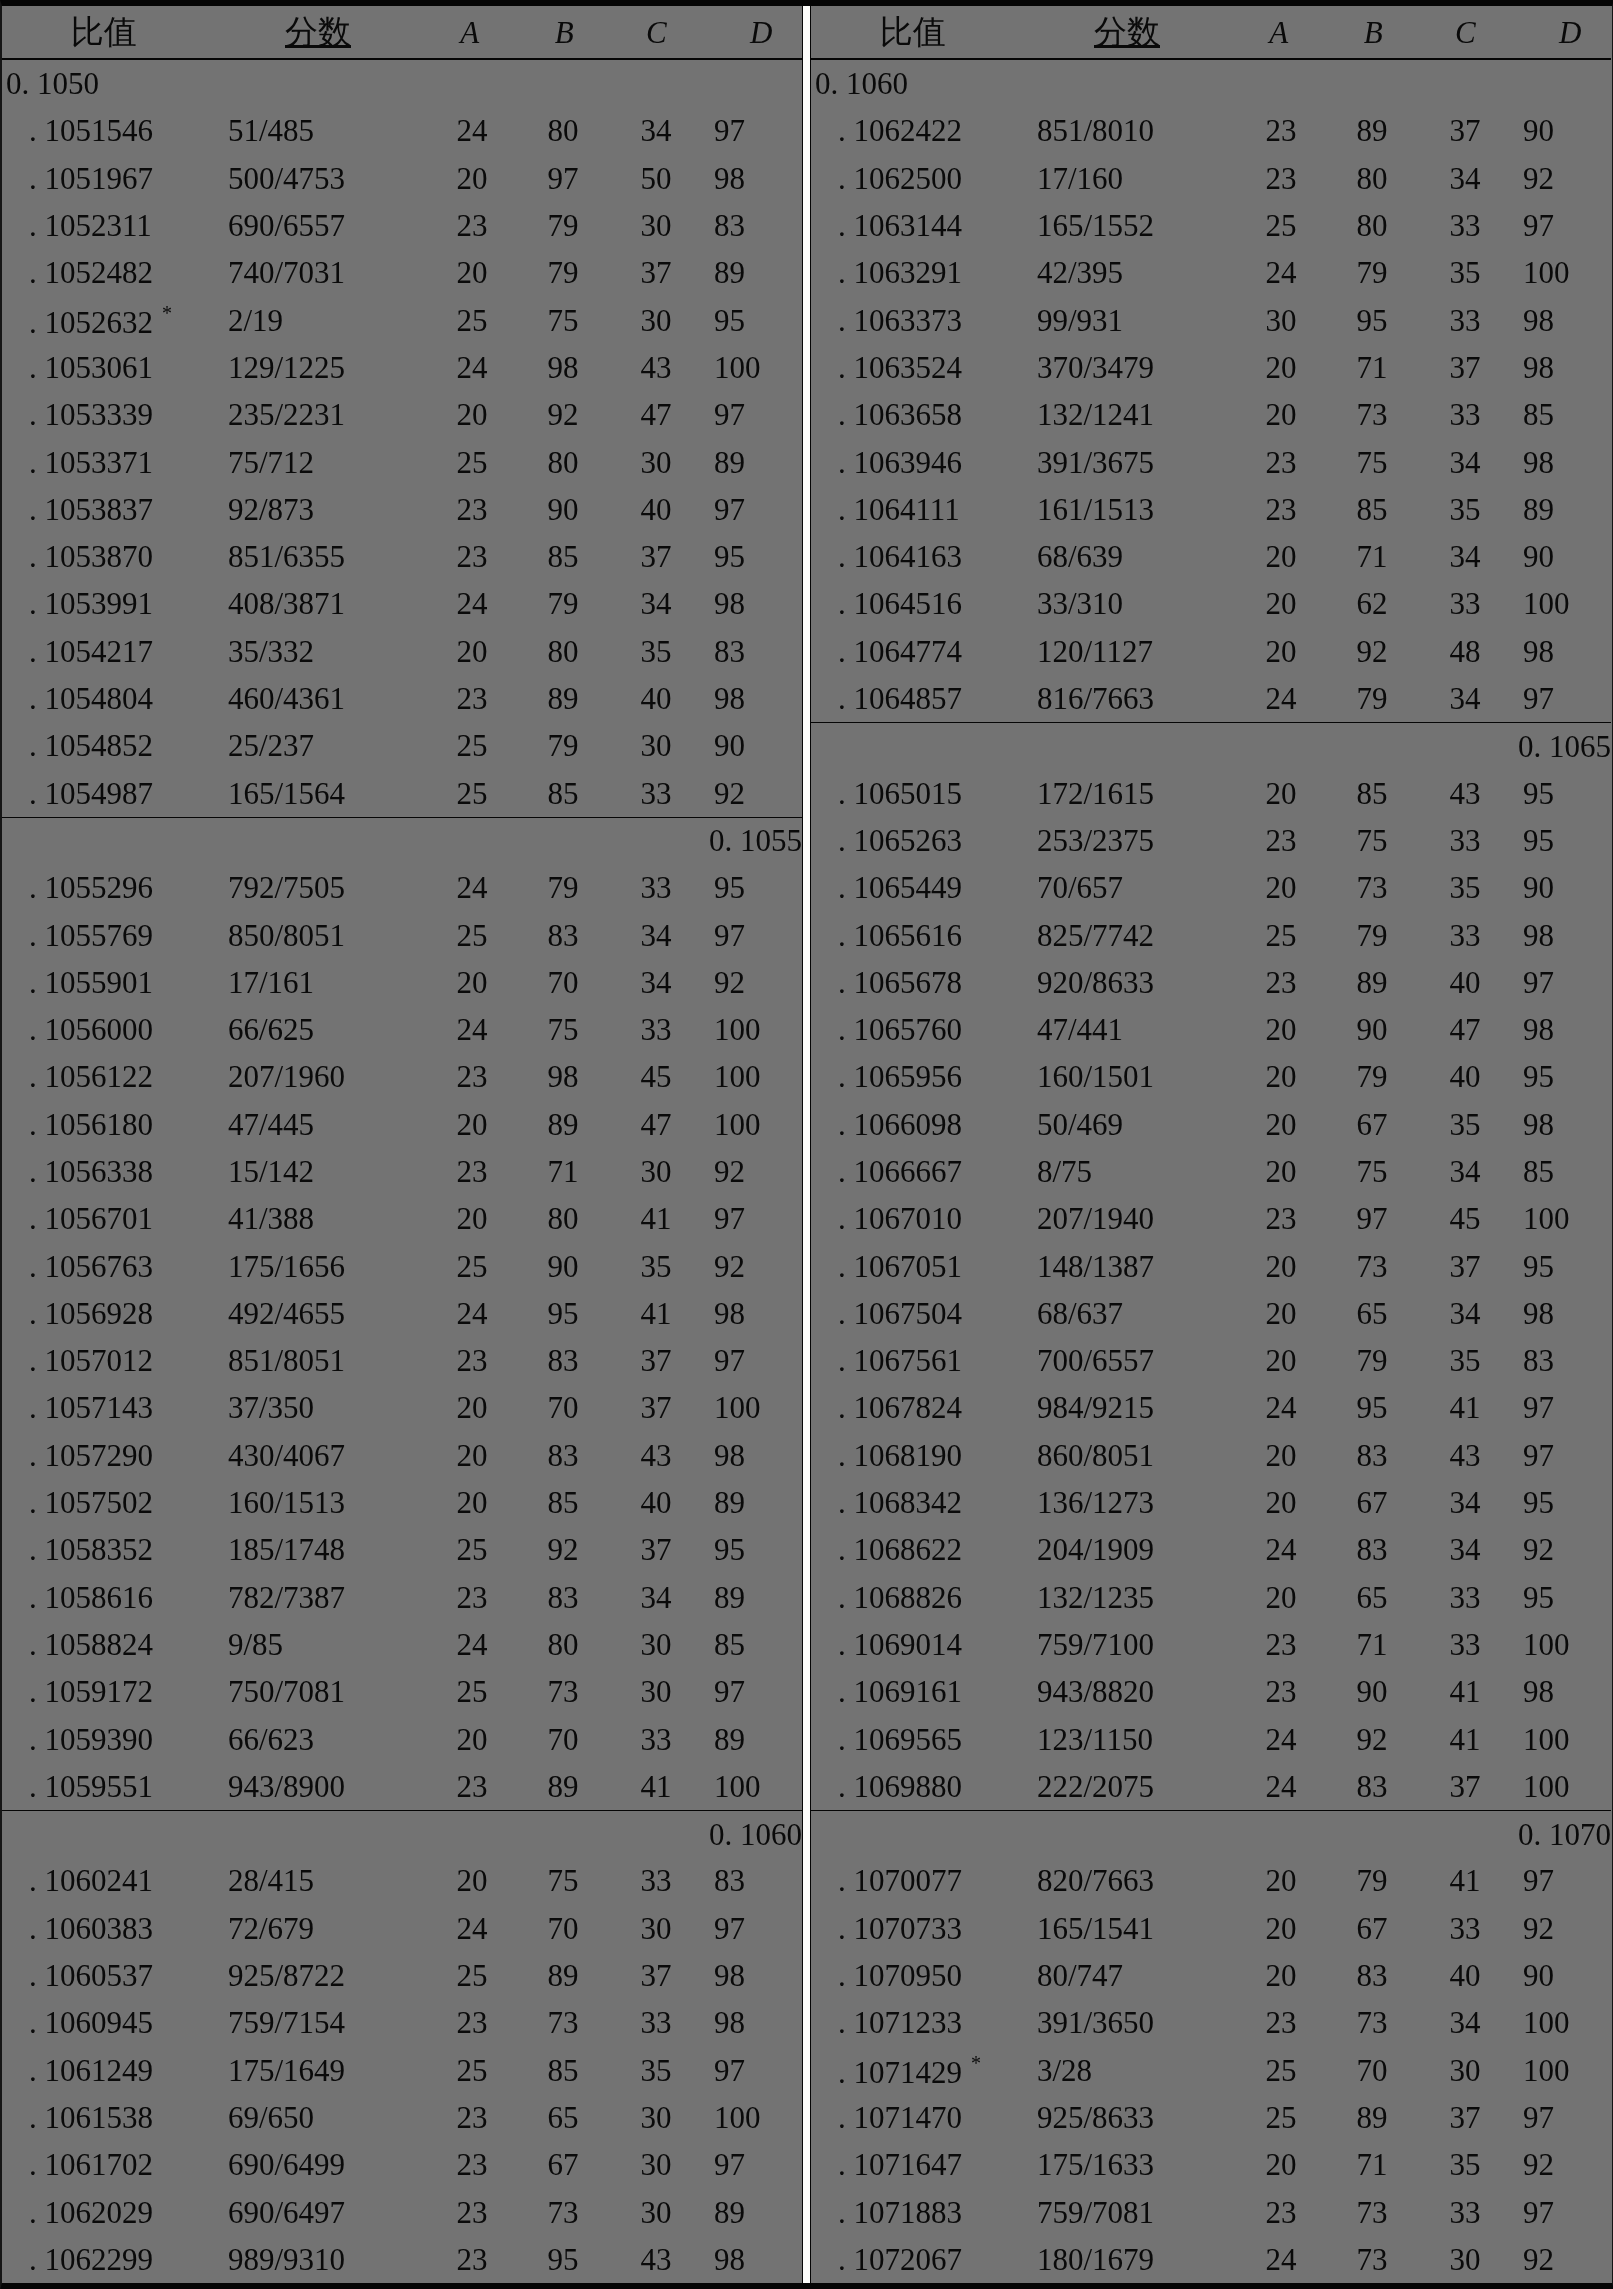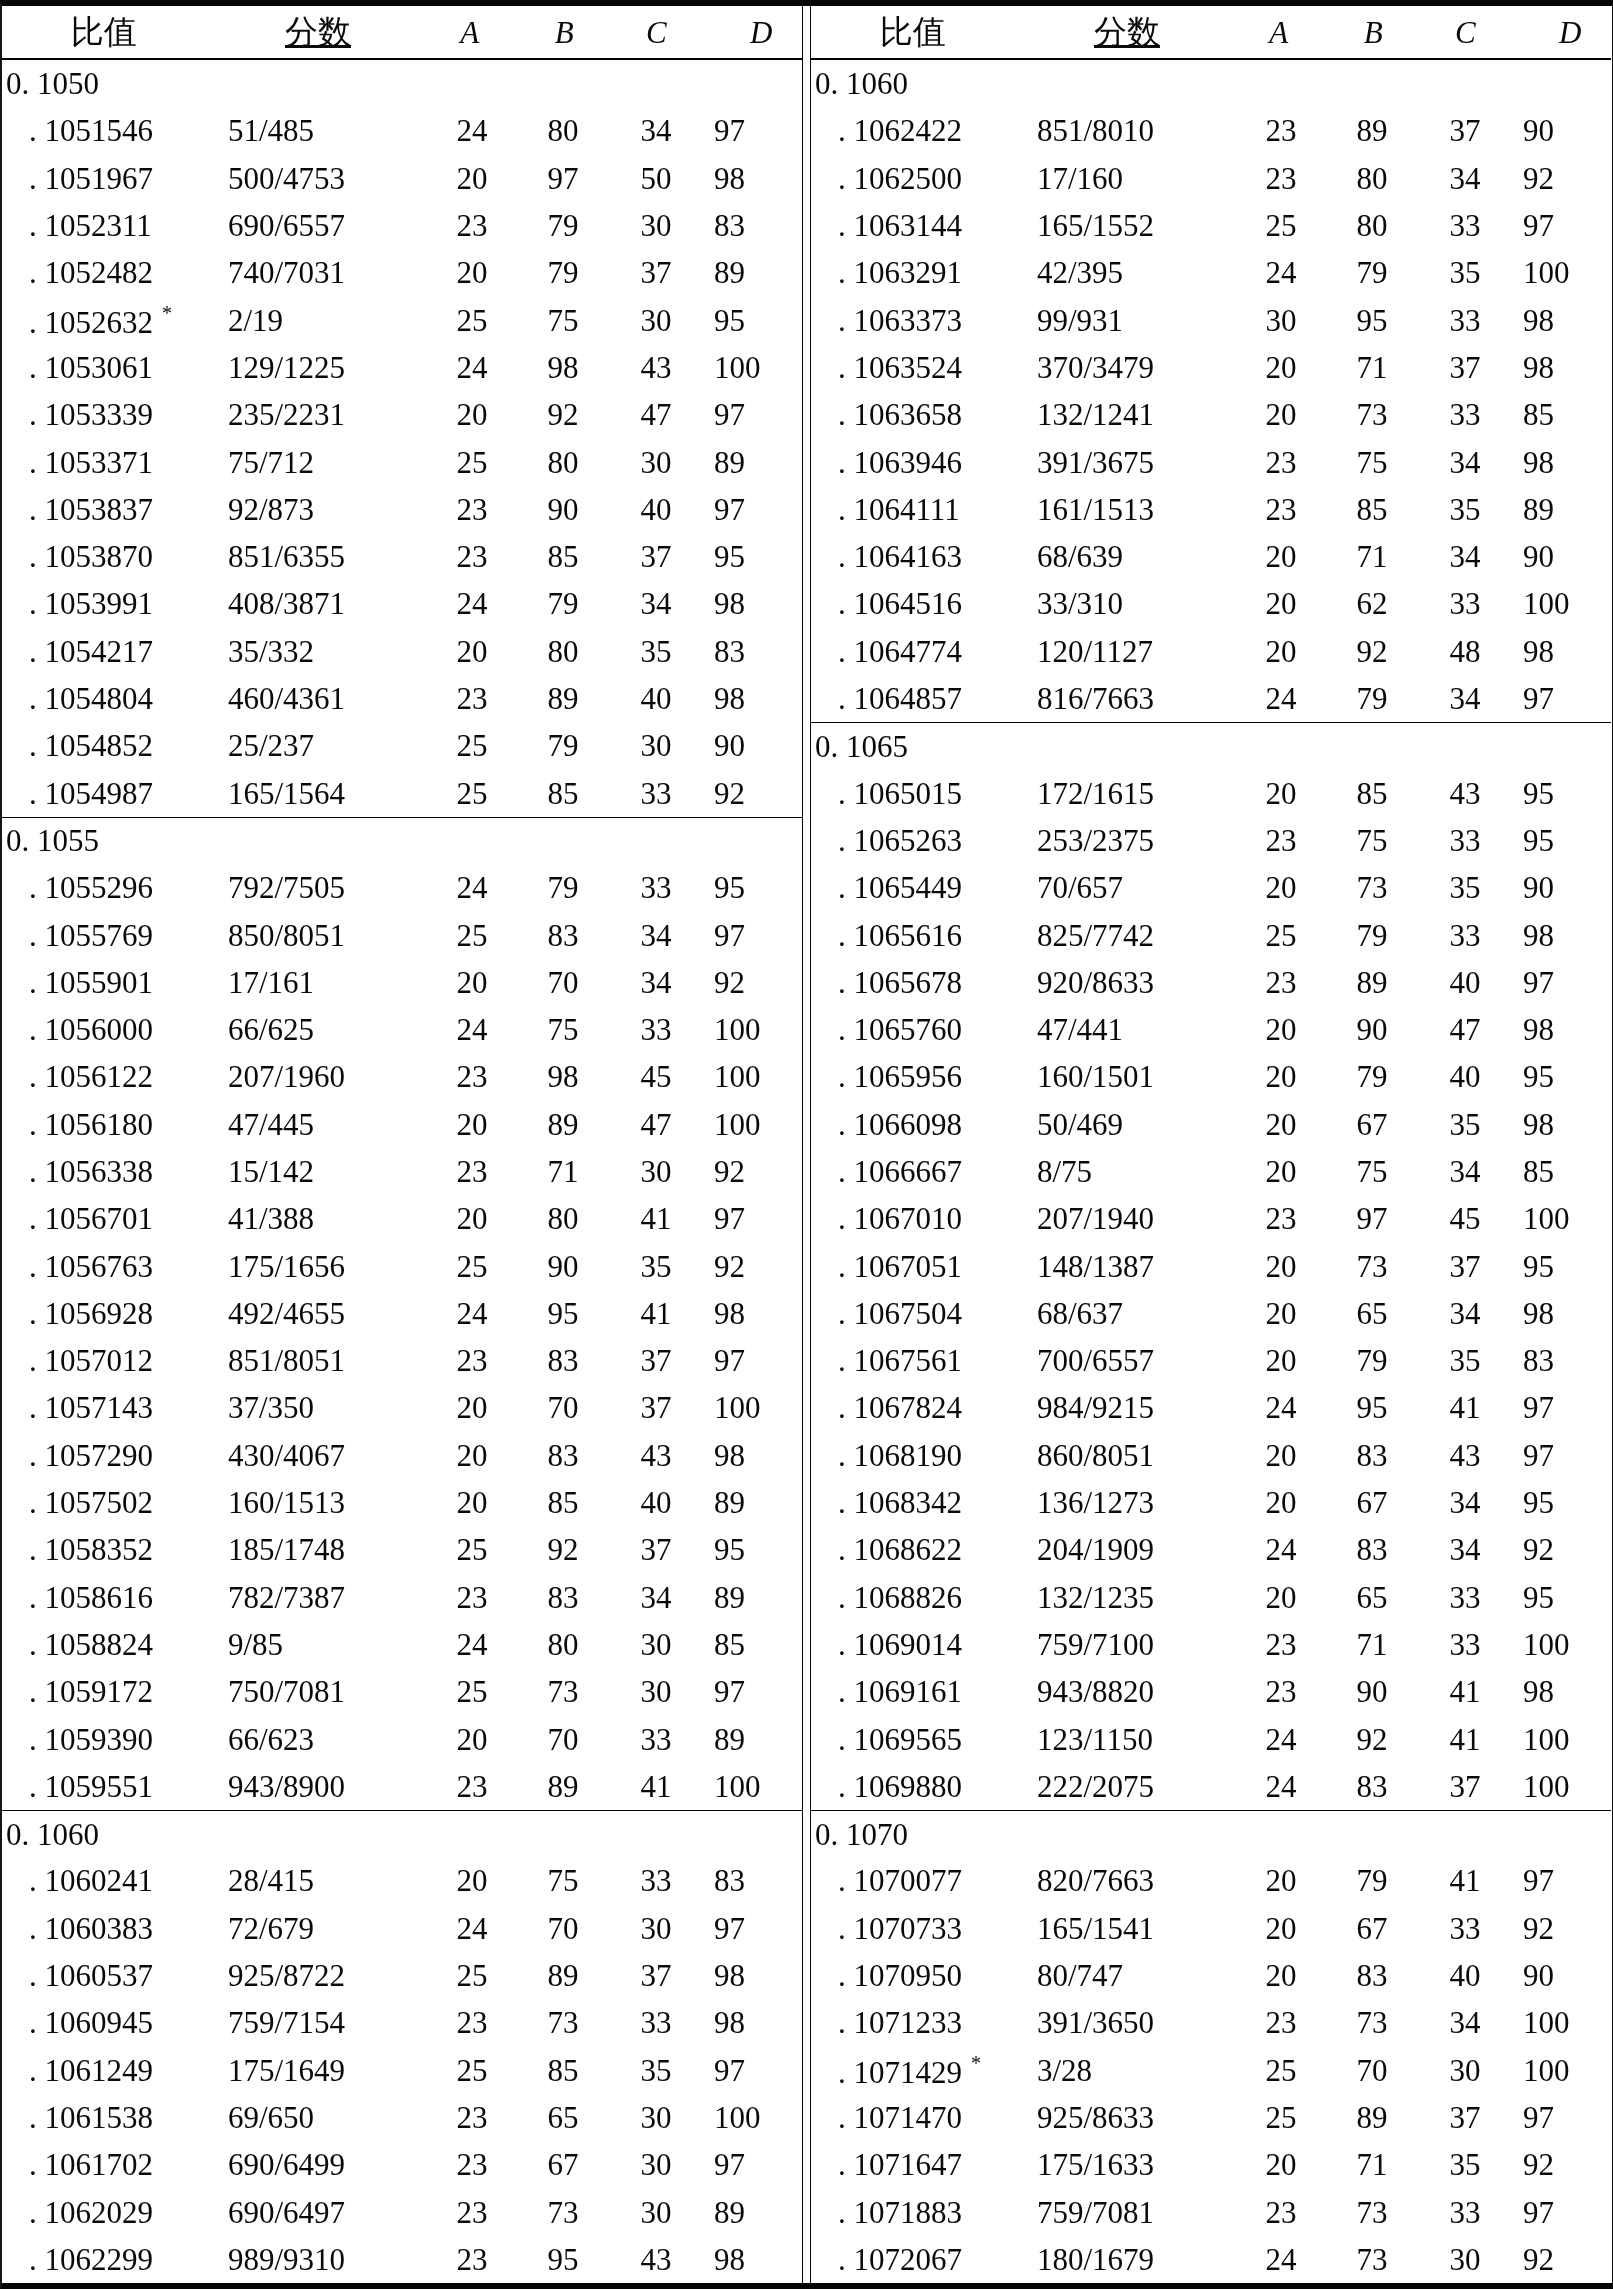--- a/index.html
+++ b/index.html
@@ -1,20 +1,20 @@
 <!DOCTYPE html>
 <html style="font-size:14.5px"><head>
 <meta charset="utf-8">
 <style>
   html,body{margin:0;padding:0;background:#e8e8e8;}
   .page{
     position:relative;
     width:1614px;height:2290px;
     box-sizing:border-box;
-    background:#ffffff;
+    background:#737373;
     border-top:6.3px solid #050505;
     border-bottom:7.2px solid #050505;
     border-left:2.7px solid #151515;
     border-right:2.7px solid #151515;
     display:flex;
     overflow:hidden;
     font-family:"Liberation Serif","DejaVu Serif",serif;
     color:#0a0a0a;
     font-size:31px;
     line-height:1;
@@ -47,21 +47,21 @@
   .tbody{flex:1 1 auto;display:grid;grid-auto-rows:1fr;}
   .row{box-sizing:border-box;}
   .row .c-ratio{padding-left:27px;white-space:pre;}
   .row .c-frac{white-space:pre;}
   .row .c-a{padding-left:3.6px;}
   .row .c-b{padding-left:5.4px;}
   .row .c-c{padding-left:3.6px;}
   .row .c-d{padding-left:0;}
   .row.section{display:flex;align-items:center;}
   .row.section .sec{padding-left:4px;white-space:pre;}
-  .row.section.ruled{border-top:1.8px solid #060606;}
+  .row.section.ruled{border-top:1.8px solid #060606;justify-content:flex-end;}
   sup.star{
     font-size:20px;
     vertical-align:12.7px;
     margin-left:9px;
   }
 </style>
 </head>
 <body>
 
 <div class="page">

